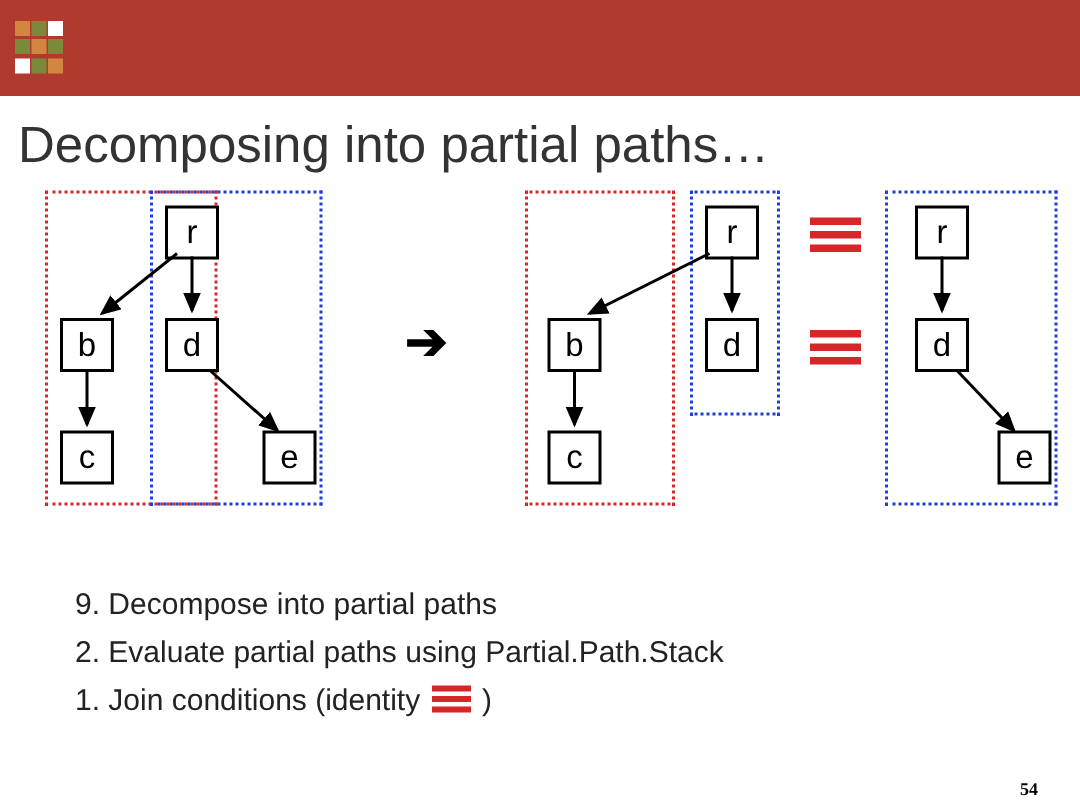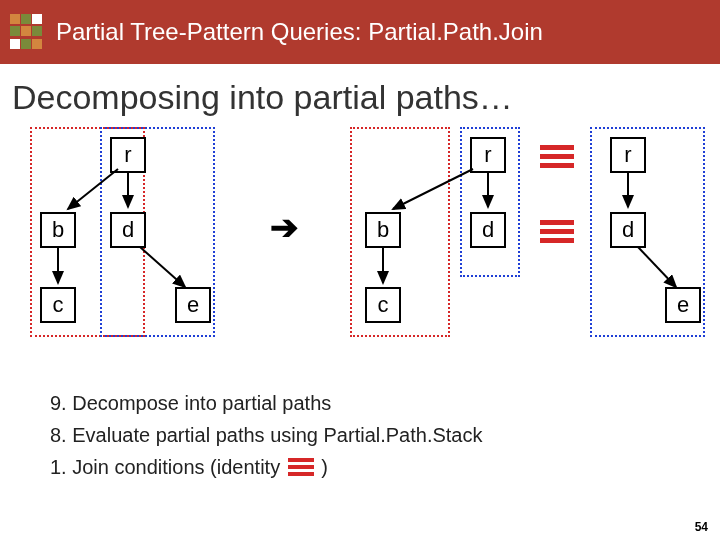--- a/index.html
+++ b/index.html
@@ -94,41 +94,41 @@
   .inline-eq {
     display: inline-block;
     width: 26px;
     vertical-align: middle;
     margin: 0 2px;
   }
   .inline-eq div { height: 4px; background: #d62728; margin-bottom: 3px; }
   .pagenum {
     position: absolute;
     bottom: 6px;
-    right: 12px;
+    right: 28px;
     font-size: 12px;
     font-weight: bold;
+    font-family: Liberation Serif, serif;
   }
 </style>
 </head>
 <body>
 
 <div class="header">
   <div class="logo">
     <div class="sq-o"></div>
       <div class="sq-g"></div>
       <div class="sq-w"></div>
     <div class="sq-g"></div>
       <div class="sq-o"></div>
       <div class="sq-g"></div>
     <div class="sq-w"></div>
       <div class="sq-g"></div>
       <div class="sq-o"></div>
   </div>
-  <div class="title">Partial Tree-Pattern Queries: Partial.Path.Join</div>
 </div>
 
 <div class="subtitle">Decomposing into partial paths…</div>
 
 <div class="diagram">
 
   <div class="dbox red-border" style="left:20px; top:0px; width:115px; height:210px;"></div>
   <div class="dbox blue-border" style="left:90px; top:0px; width:115px; height:210px;"></div>
 
   <div class="dbox red-border" style="left:340px; top:0px; width:100px; height:210px;"></div>
@@ -196,21 +196,21 @@
     <line x1="8" y1="2" x2="8" y2="38" stroke="#000" stroke-width="2" marker-end="url(#ah)"></line>
   </svg>
   <svg class="ar" style="left:618px; top:110px;" width="60" height="60">
     <line x1="10" y1="10" x2="48" y2="50" stroke="#000" stroke-width="2" marker-end="url(#ah)"></line>
   </svg>
 
 </div>
 
 <div class="steps">
   <div>9. Decompose into partial paths</div>
-  <div>8. Evaluate partial paths using Partial.Path.Stack</div>
+  <div>2. Evaluate partial paths using Partial.Path.Stack</div>
   <div>
     <span>1. Join conditions (identity </span>
     <span class="inline-eq"><div></div><div></div><div></div></span>
     <span>)</span>
   </div>
 </div>
 
 <div class="pagenum">54</div>
 
 </body></html>

